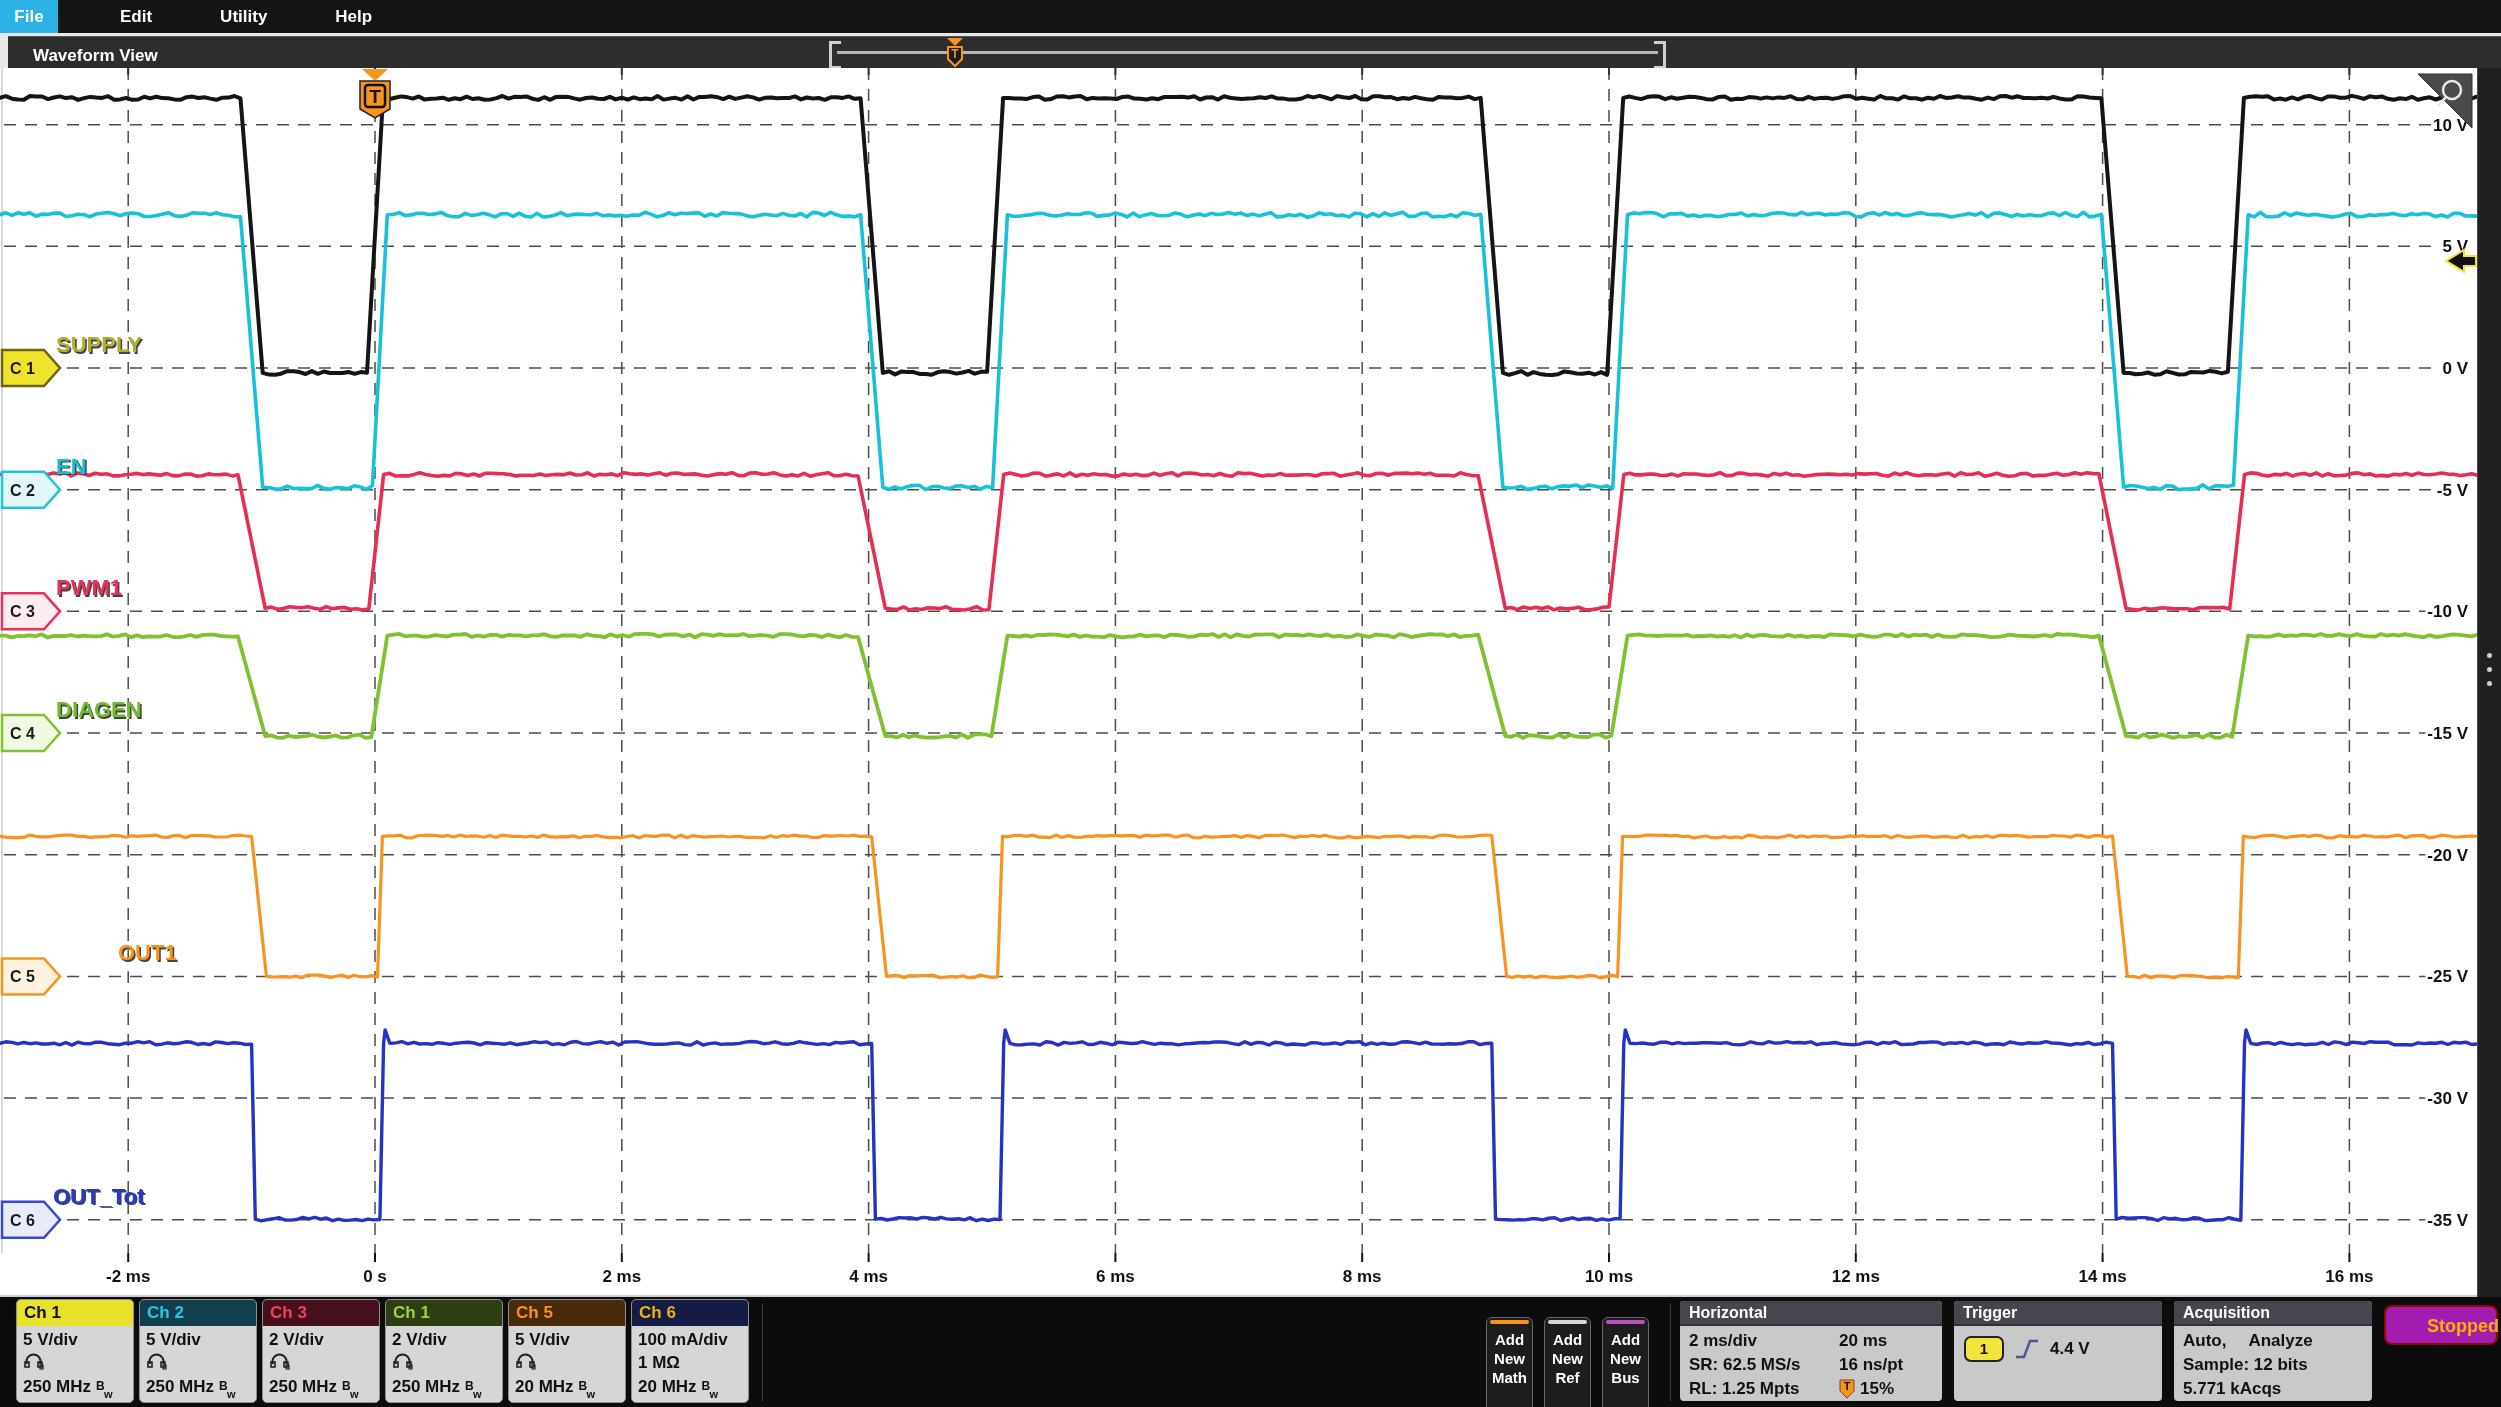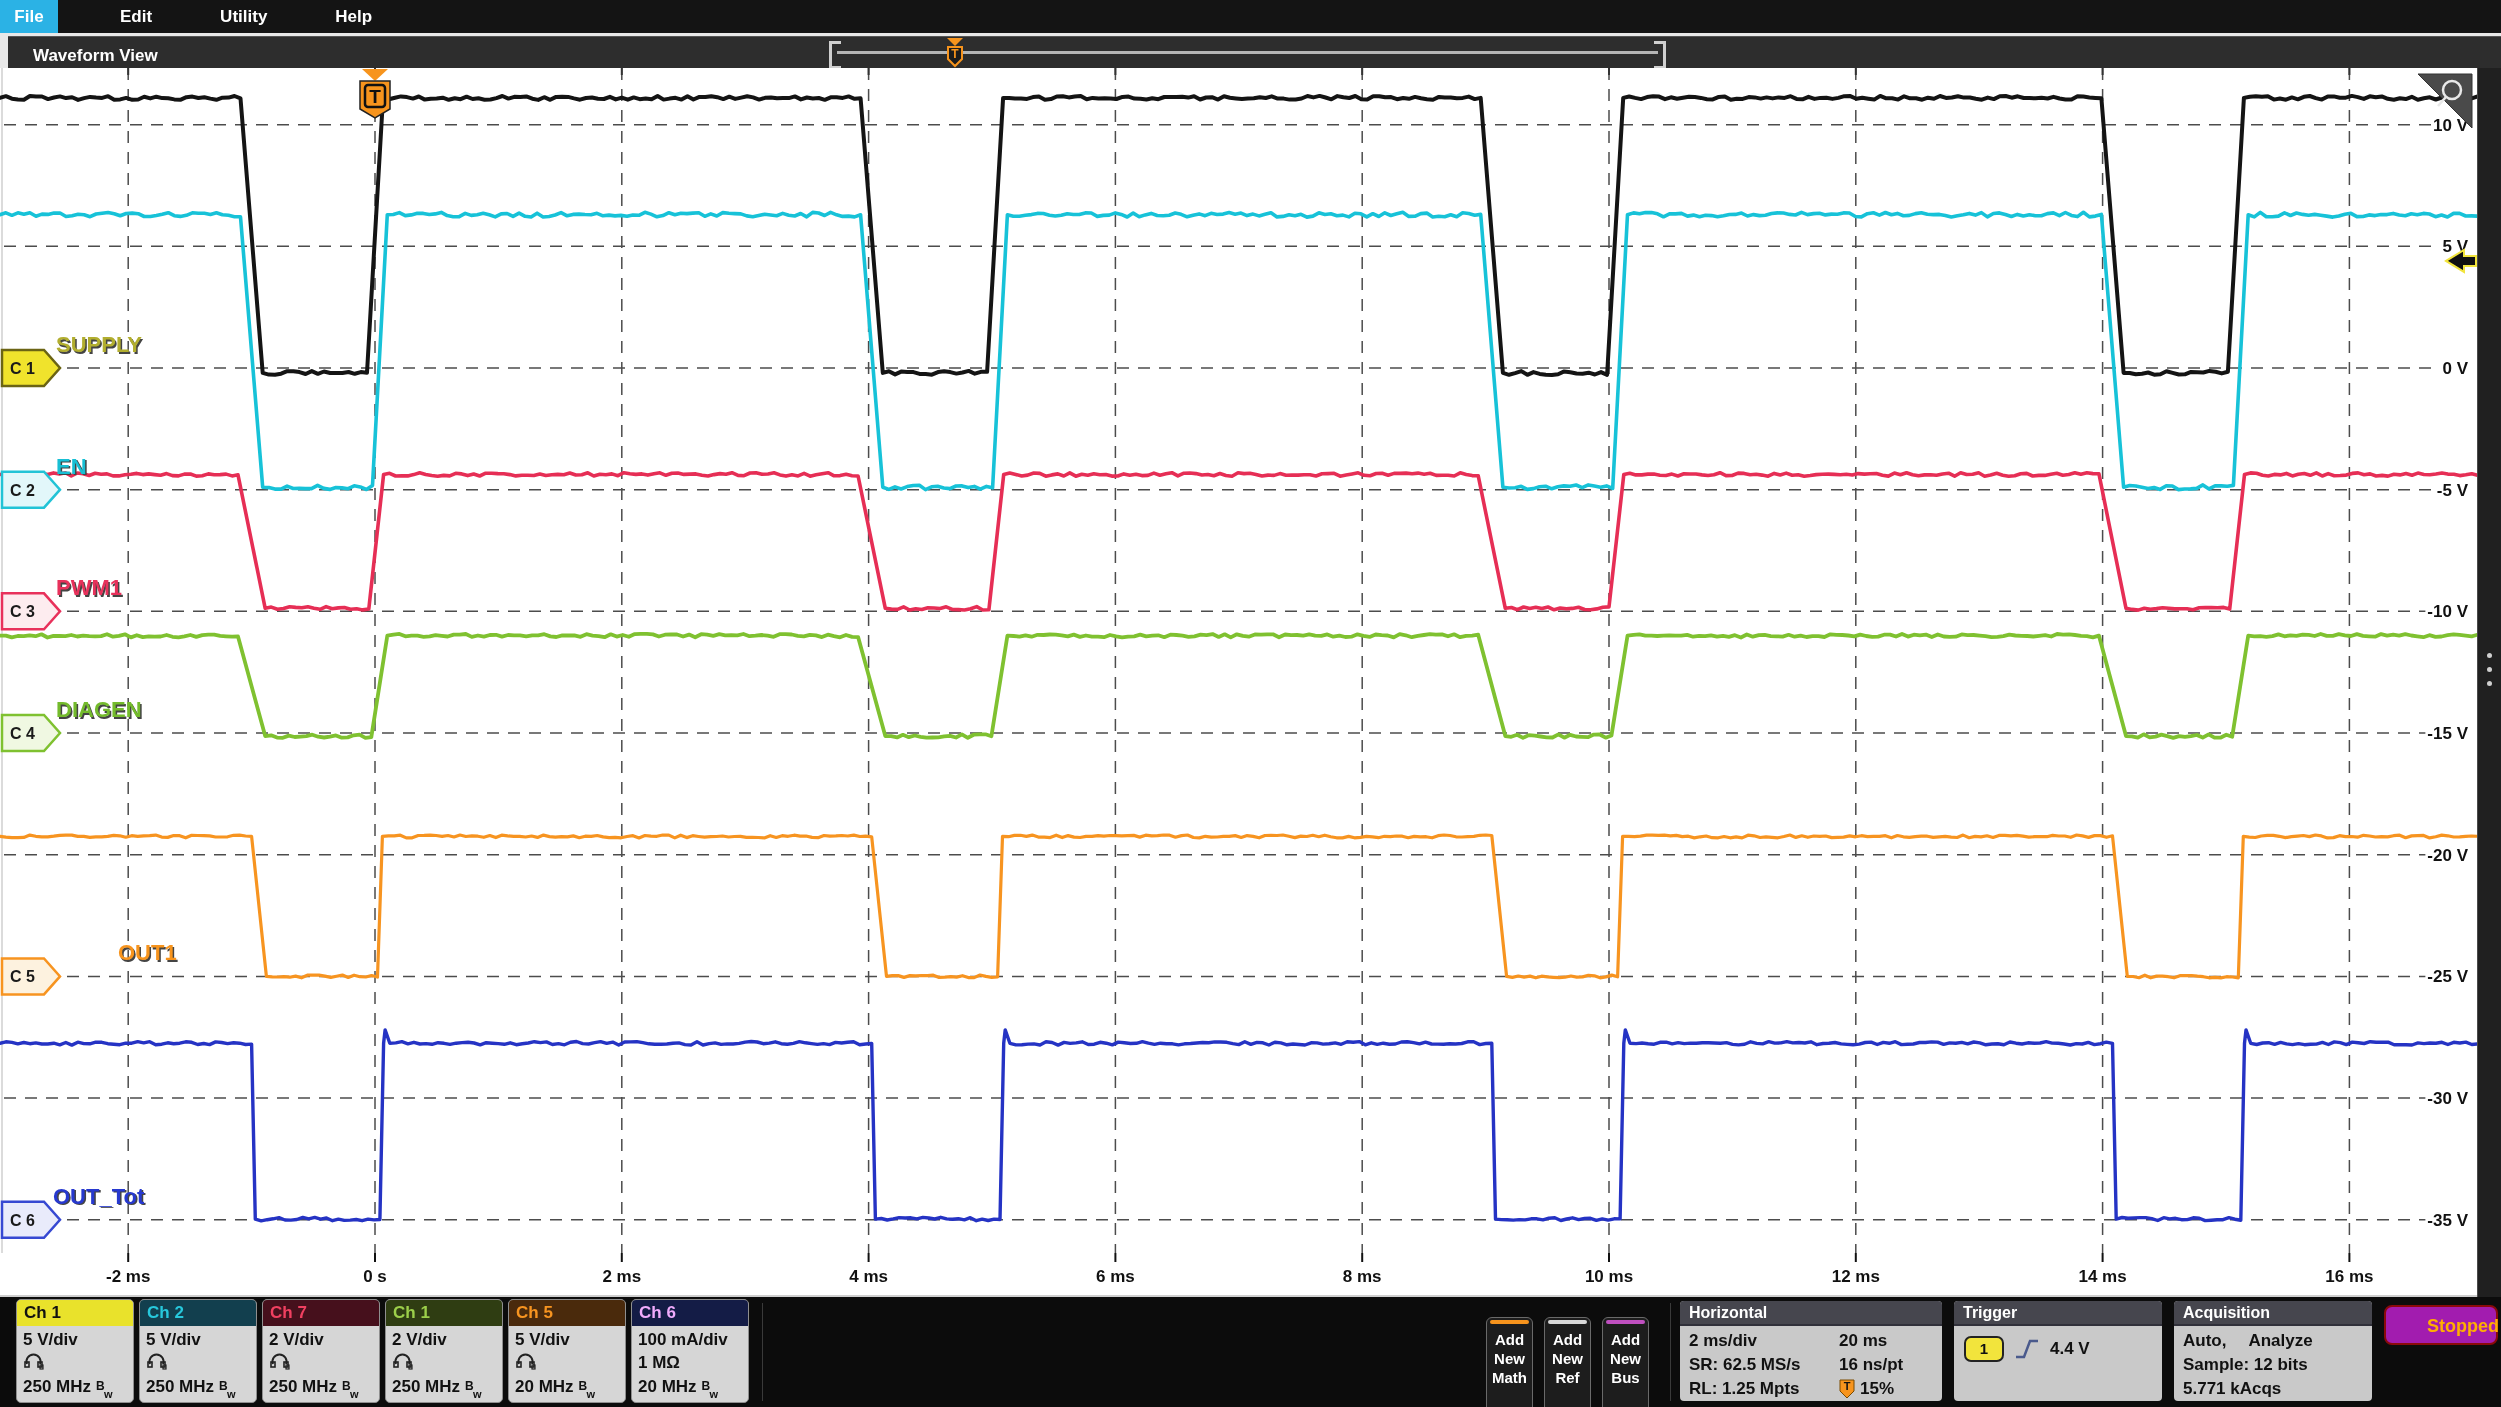--- a/index.html
+++ b/index.html
@@ -240,21 +240,21 @@
           <div class="row-icon"><svg width="22" height="18" viewBox="0 0 22 18">
               <path d="M4,12 a7,7 0 1 1 13,0" fill="none" stroke="#222" stroke-width="2"></path>
               <rect x="2" y="10" width="4" height="5" fill="none" stroke="#222" stroke-width="1.6"></rect>
               <rect x="15" y="10" width="4" height="5" fill="none" stroke="#222" stroke-width="1.6"></rect>
               <rect x="17" y="13" width="3" height="4" fill="none" stroke="#222" stroke-width="1.2"></rect>
             </svg></div>
           <div class="row-bw">250 MHz<span class="bwmark"><span class="b">B</span><span class="w">w</span></span></div>
         </div>
       </div>
     <div class="ch-badge" style="left:250px" id="badge-ch3">
-        <div class="hdr" style="background:#46101c;color:#f04060">Ch 7</div>
+        <div class="hdr" style="background:#46101c;color:#f04060">Ch 3</div>
         <div class="body">
           <div class="row-scale">2 V/div</div>
           <div class="row-icon"><svg width="22" height="18" viewBox="0 0 22 18">
               <path d="M4,12 a7,7 0 1 1 13,0" fill="none" stroke="#222" stroke-width="2"></path>
               <rect x="2" y="10" width="4" height="5" fill="none" stroke="#222" stroke-width="1.6"></rect>
               <rect x="15" y="10" width="4" height="5" fill="none" stroke="#222" stroke-width="1.6"></rect>
               <rect x="17" y="13" width="3" height="4" fill="none" stroke="#222" stroke-width="1.2"></rect>
             </svg></div>
           <div class="row-bw">250 MHz<span class="bwmark"><span class="b">B</span><span class="w">w</span></span></div>
         </div>
@@ -279,21 +279,21 @@
           <div class="row-icon"><svg width="22" height="18" viewBox="0 0 22 18">
               <path d="M4,12 a7,7 0 1 1 13,0" fill="none" stroke="#222" stroke-width="2"></path>
               <rect x="2" y="10" width="4" height="5" fill="none" stroke="#222" stroke-width="1.6"></rect>
               <rect x="15" y="10" width="4" height="5" fill="none" stroke="#222" stroke-width="1.6"></rect>
               <rect x="17" y="13" width="3" height="4" fill="none" stroke="#222" stroke-width="1.2"></rect>
             </svg></div>
           <div class="row-bw">20 MHz<span class="bwmark"><span class="b">B</span><span class="w">w</span></span></div>
         </div>
       </div>
     <div class="ch-badge" style="left:619px" id="badge-ch6">
-        <div class="hdr" style="background:#141c46;color:#f0abfc">Ch 6</div>
+        <div class="hdr" style="background:#141c46;color:#eab308">Ch 6</div>
         <div class="body">
           <div class="row-scale">100 mA/div</div>
           <div class="row-icon" style="line-height:22px">1 MΩ</div>
           <div class="row-bw">20 MHz<span class="bwmark"><span class="b">B</span><span class="w">w</span></span></div>
         </div>
       </div>
 
     <div class="vsep" style="left:750px"></div>
 
     <div class="add-btn" style="left:1474px">

